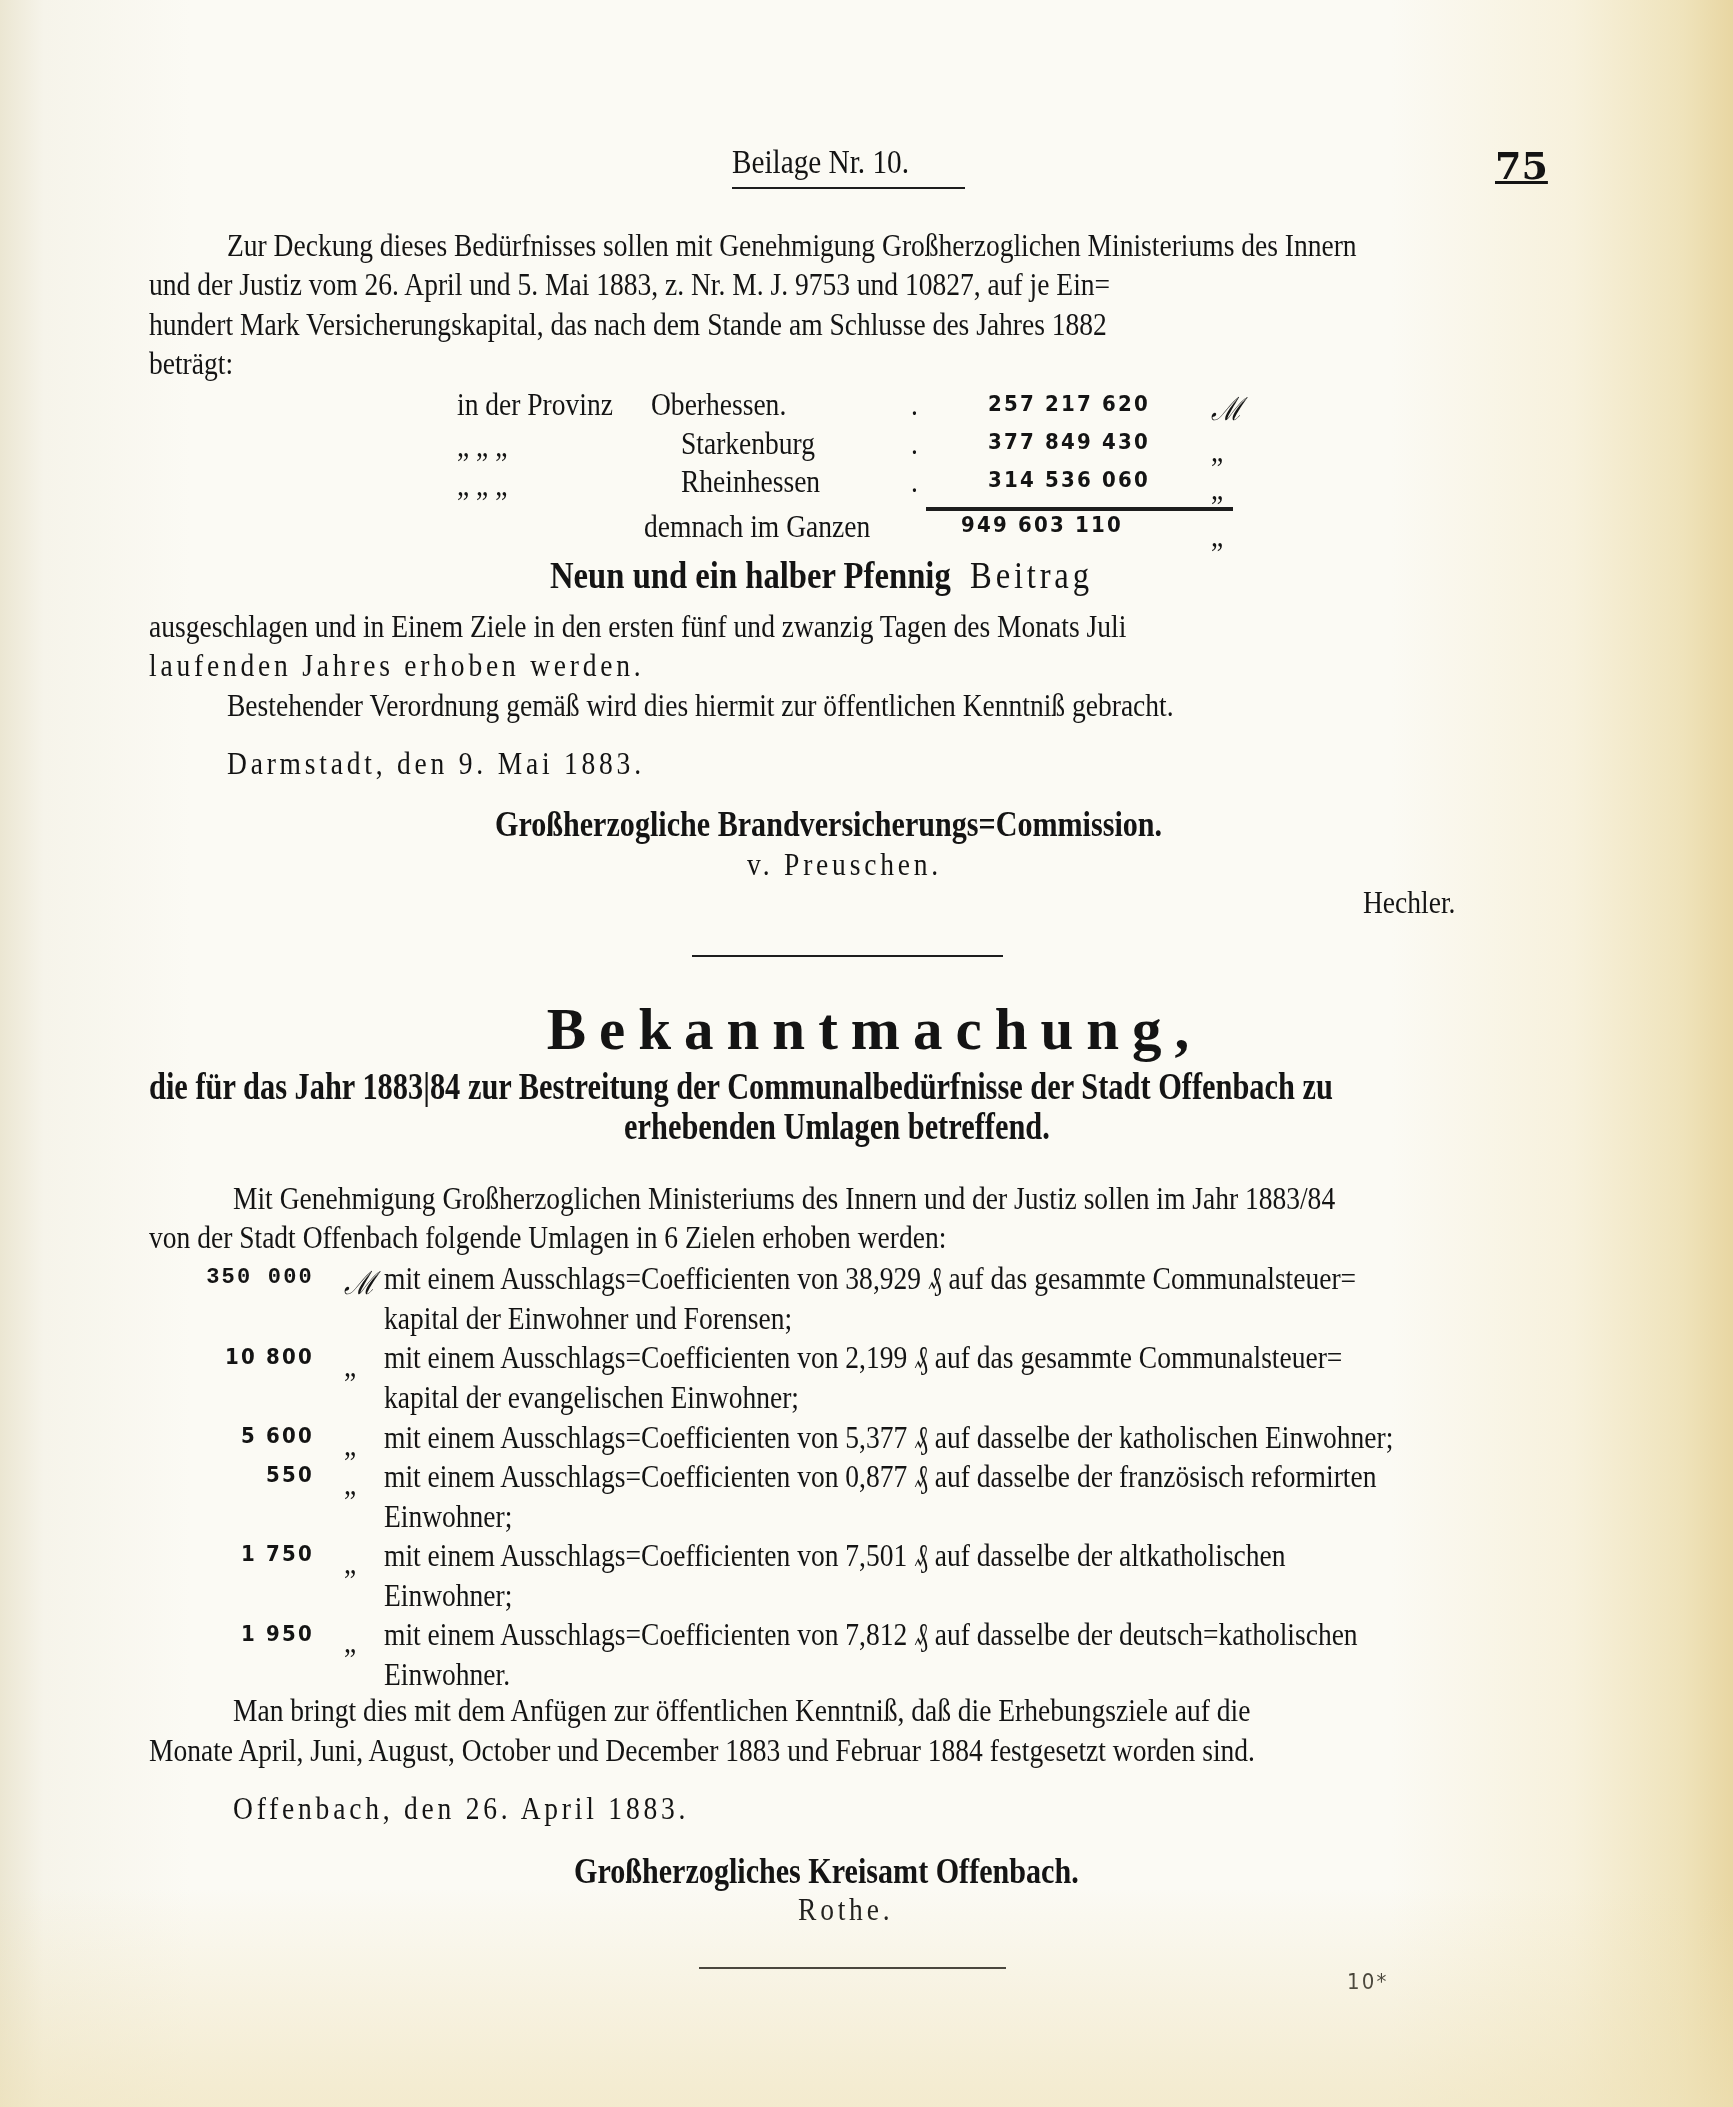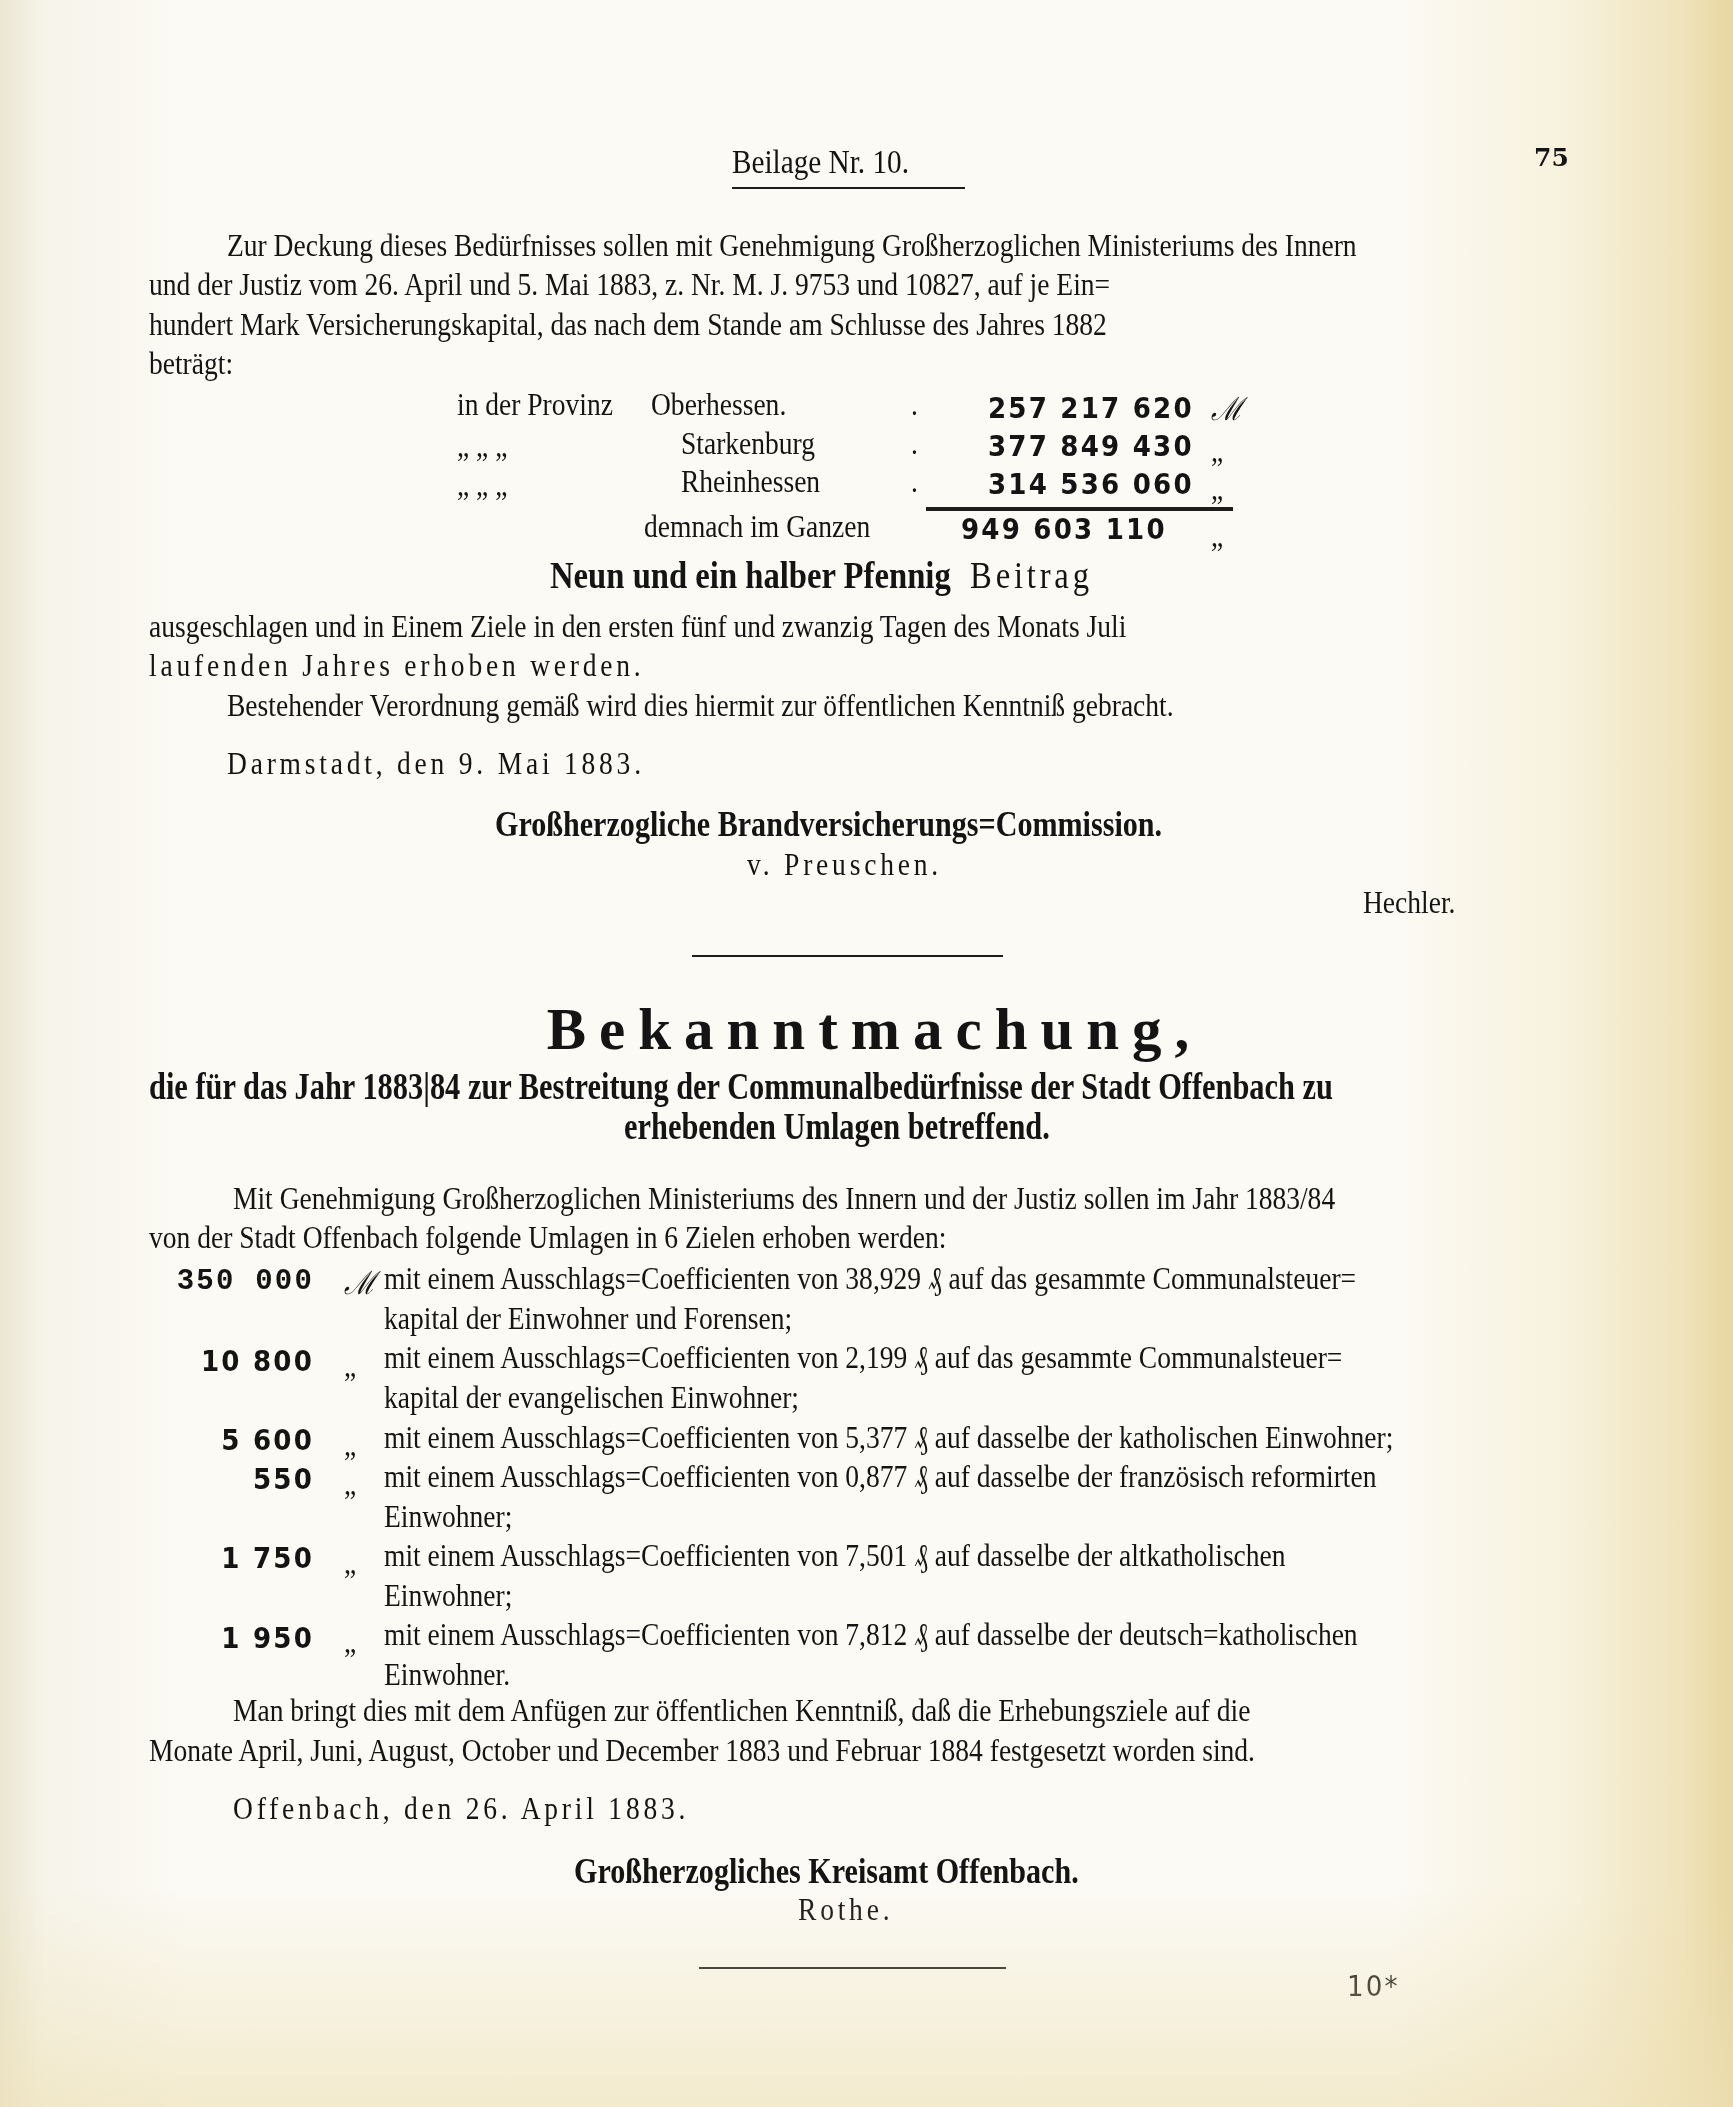--- a/index.html
+++ b/index.html
@@ -12,22 +12,22 @@
   }
   .page { position: absolute; inset: 0; }
   .bottom-tint { position: absolute; left: 0; right: 0; bottom: 0; height: 220px;
     background: linear-gradient(180deg, rgba(240,228,190,0) 0%, rgba(238,224,180,0.6) 100%); pointer-events: none; }
   .abs { position: absolute; white-space: nowrap; }
   .condensed { font-family: "Liberation Serif", serif; font-size: 32px; transform: scaleX(0.86); transform-origin: left top; }
   .bold { font-weight: bold; }
   .spaced { letter-spacing: 4.4px; }
   .rule { position: absolute; height: 2.9px; background: #1d1d1d; }
   .header-title { left: 732px; top: 143px; font-size: 34px; }
-  .page-num { left: 1534px; top: 143px; font-size: 25px; font-weight: bold; }
-  .num { font-family: "DejaVu Sans Condensed", "DejaVu Sans", sans-serif; font-weight: bold; letter-spacing: 2.2px; font-size: 29px; }
+  .page-num { left: 1495px; top: 143px; font-size: 38px; font-weight: bold; text-decoration: underline; }
+  .num { font-family: "DejaVu Sans Condensed", "DejaVu Sans", sans-serif; font-weight: bold; letter-spacing: 2.2px; font-size: 22px; }
   .center { left: 16px; right: 0; text-align: center; }
   .title-big { font-size: 59px; font-weight: bold; letter-spacing: 13px; }
   .subtitle { font-size: 38px; font-weight: bold; }
   .item-amount { position: absolute; text-align: right; width: 168px; left: 146px; }
   .item-unit { position: absolute; left: 344px; }
   .item-text { position: absolute; left: 384px; width: 1156px; }
   .item-cont { position: absolute; left: 384px; }
 </style>
 </head>
 <body>

